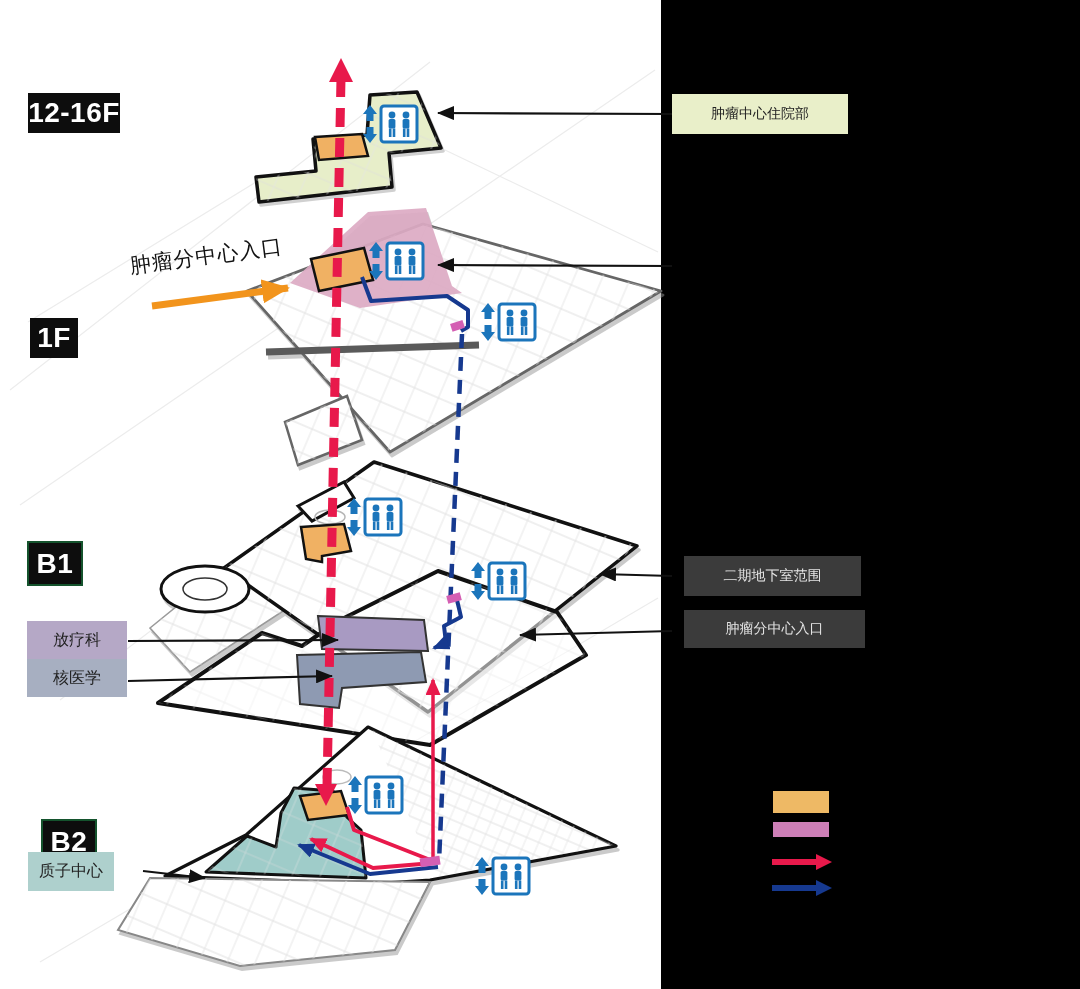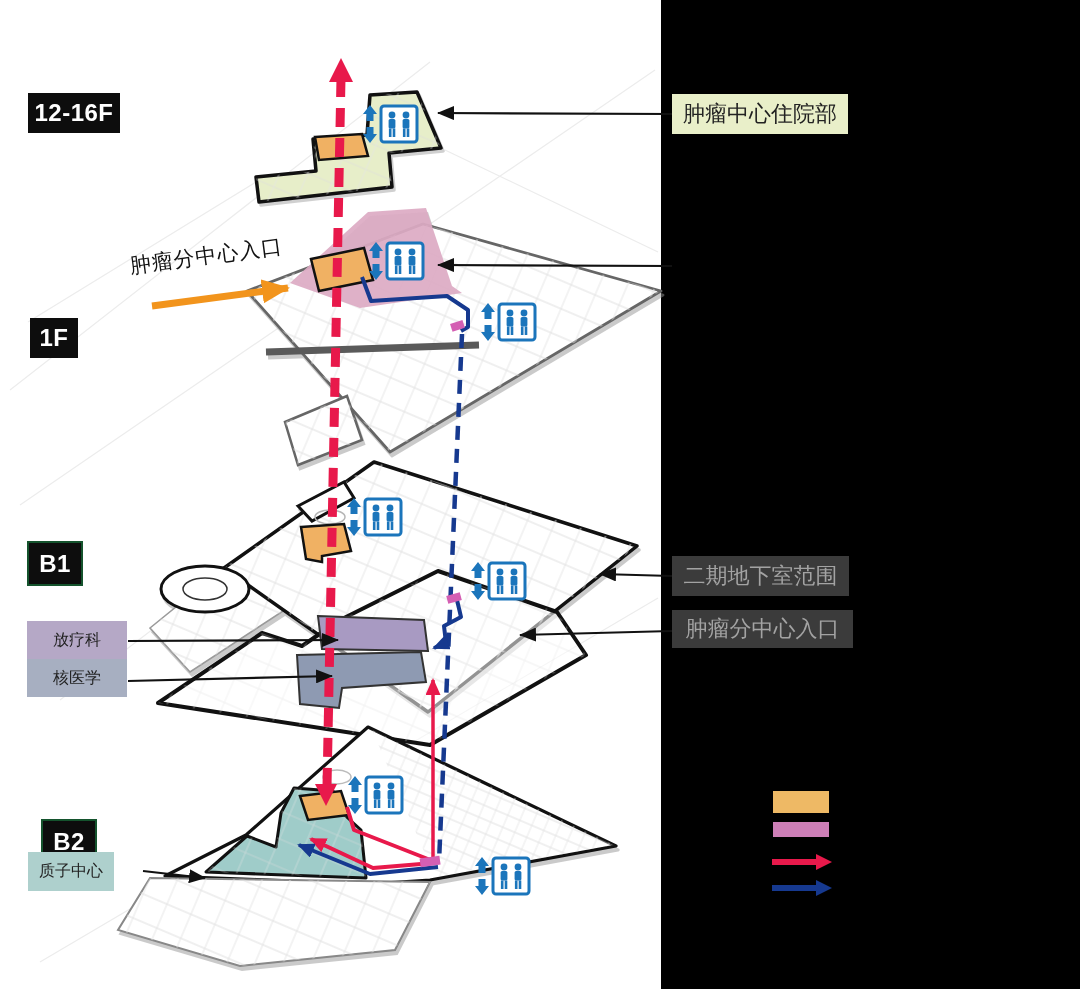--- a/index.html
+++ b/index.html
@@ -1,25 +1,25 @@
 <!DOCTYPE html>
 <html><head>
 <meta charset="utf-8">
 <style>
   html,body{margin:0;padding:0;background:#ffffff;font-family:"Liberation Sans",sans-serif;}
   #stage{position:relative;width:1080px;height:989px;background:#ffffff;overflow:hidden;}
   #diagram-svg{position:absolute;left:0;top:0;z-index:2;}
   .panel{position:absolute;left:661px;top:0;width:419px;height:989px;background:#000;z-index:1;}
   .floor-tag{position:absolute;background:#0d0d0d;color:#fff;font-weight:bold;
     display:flex;align-items:center;justify-content:center;z-index:3;
-    font-size:24px;letter-spacing:.5px;}
+    font-size:28px;letter-spacing:.5px;}
   .floor-tag.bordered{border:2px solid #14532d;margin-top:22px;}
   .callout{position:absolute;display:flex;align-items:center;justify-content:center;
-    z-index:3;font-size:22px;color:#222;white-space:nowrap;}
-  .callout.dark{color:#a3a3a3;}
+    z-index:3;font-size:14px;color:#222;white-space:nowrap;}
+  .callout.dark{color:#e5e5e5;margin-left:12px;}
   .callout.side{font-size:16px;}
   .entrance-label{position:absolute;left:130px;top:252px;width:190px;z-index:3;
     font-size:21px;color:#111;transform:rotate(-7.5deg);transform-origin:left center;
     letter-spacing:1px;white-space:nowrap;}
   .lg-swatch{position:absolute;z-index:3;}
   .lg-arrow{position:absolute;width:62px;height:16px;z-index:3;}
   .lg-arrow .bar{position:absolute;left:0;top:5px;width:45px;height:6px;}
   .lg-arrow .head{position:absolute;left:44px;top:0;width:0;height:0;
     border:8px solid transparent;border-left:16px solid #000;border-right:0;}
 </style>

